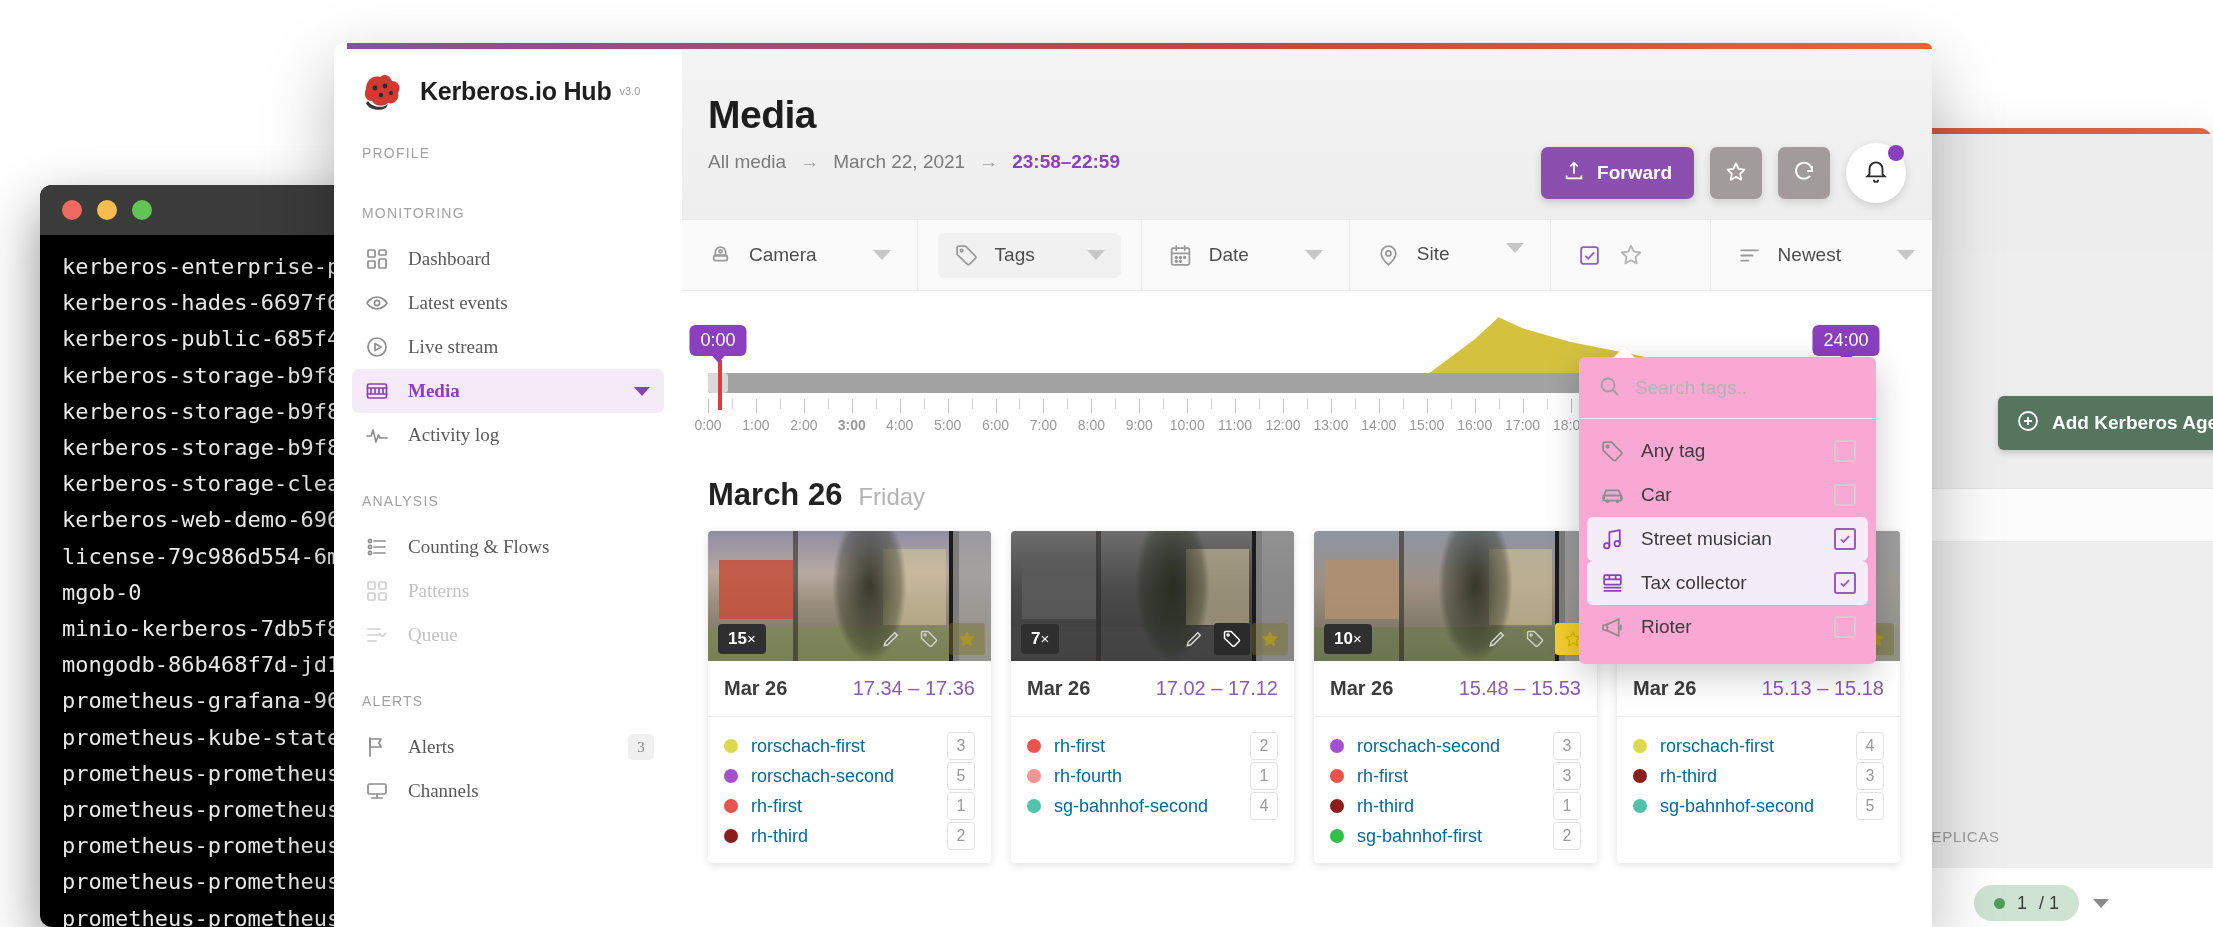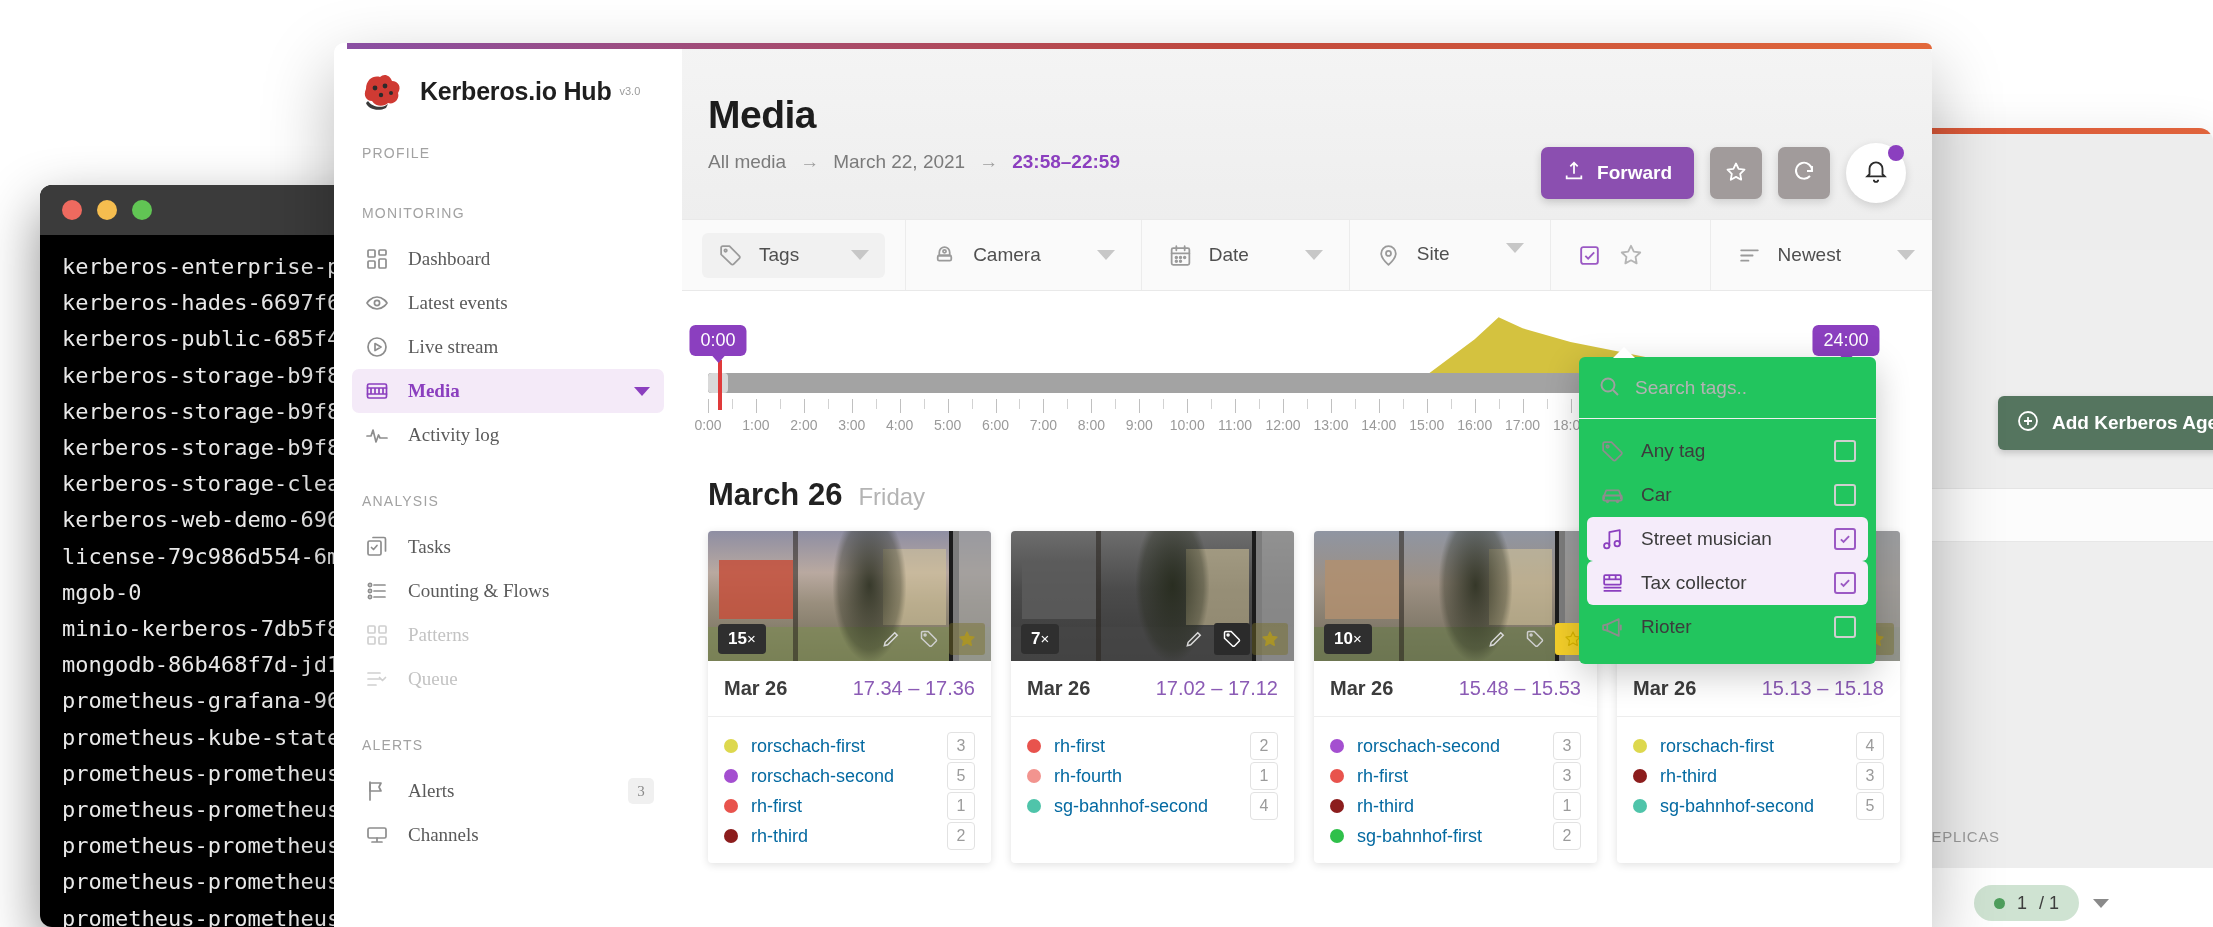--- a/index.html
+++ b/index.html
@@ -178,21 +178,21 @@
   .card-tags { padding:14px 16px 12px 16px; }
   .ct-row { display:flex; align-items:center; gap:13px; height:30px; }
   .ct-dot { width:14px;height:14px;border-radius:50%; flex:none; }
   .ct-name { font-size:18px; color:#0369a1; flex:1; }
   .ct-num { min-width:28px; height:28px; border:1px solid #e2e2e2; border-radius:4px;
      display:flex; align-items:center; justify-content:center; font-size:16px; color:#9b9b9b; }
 
   
   .tagdrop {
     position:absolute; left:897px; top:314px; width:297px;
-    background:#22c55e; border-radius:6px; box-shadow:0 10px 34px rgba(0,0,0,.22); z-index:40;
+    background:#f9a8d4; border-radius:6px; box-shadow:0 10px 34px rgba(0,0,0,.22); z-index:40;
   }
   .tagdrop:before { content:""; position:absolute; left:34px; top:-10px;
      border-left:11px solid transparent; border-right:11px solid transparent; border-bottom:11px solid #fff; }
   .td-search { height:62px; display:flex; align-items:center; gap:14px; padding:0 18px; border-bottom:1px solid #efefef; }
   .td-search input { border:none; outline:none; font-size:19px; color:#555; font-family:"Liberation Sans",sans-serif; width:100%; background:transparent; }
   .td-search input::placeholder { color:#b3b3b3; }
   .td-list { padding:10px 8px 15px 8px; }
   .td-item { display:flex; align-items:center; gap:16px; height:44px; border-radius:6px; padding:0 12px; }
   .td-item.sel { background:#f5ecfa; }
   .td-ic { width:26px; height:26px; display:flex; align-items:center; justify-content:center; color:#8d8d8d; flex:none; }
@@ -333,30 +333,20 @@
             </span>
             <span>Activity log</span>
           </div>
         </div>
 
       <div class="sec-label" style="margin-top:36px;">ANALYSIS</div>
       <div id="nav-analysis" style="margin-top:16px;">
           <div class="nav-item">
             <span class="nav-ic">
               <svg width="24" height="24" viewBox="0 0 24 24" stroke="currentColor" fill="none" stroke-width="1.7" stroke-linecap="round" stroke-linejoin="round">
-                <rect x="3" y="6" width="13" height="14" rx="1.5"></rect>
-                <path d="M8 2.5h11a1.5 1.5 0 0 1 1.5 1.5v12"></path>
-                <path d="M6.5 12.5l2 2 3.5-4"></path>
-              </svg>
-            </span>
-            <span>Tasks</span>
-          </div>
-          <div class="nav-item">
-            <span class="nav-ic">
-              <svg width="24" height="24" viewBox="0 0 24 24" stroke="currentColor" fill="none" stroke-width="1.7" stroke-linecap="round" stroke-linejoin="round">
                 <circle cx="5" cy="6" r="1.6"></circle>
                 <circle cx="5" cy="12" r="1.6"></circle>
                 <circle cx="5" cy="18" r="1.6"></circle>
                 <path d="M9 6h11M9 12h11M9 18h11"></path>
               </svg>
             </span>
             <span>Counting &amp; Flows</span>
           </div>
           <div class="nav-item dim">
             <span class="nav-ic">
@@ -447,42 +437,42 @@
                   <path d="M10 20a2 2 0 0 0 4 0"></path>
               </svg>
             </span>
             <span class="bell-dot"></span>
           </div>
         </div>
       </div>
 
       <div class="filterbar" id="filterbar">
           <div class="fb-cell" style="flex: 1 1 0px;">
-            <div style="display: flex; align-items: center; gap: 16px; background: rgb(241, 241, 241); border-radius: 6px; padding: 10px 16px; margin: 0px -6px;">
-              <span class="fb-ic">
-                <svg width="25" height="25" viewBox="0 0 24 24" stroke="currentColor" fill="none" stroke-width="1.7" stroke-linecap="round" stroke-linejoin="round">
-                  <path d="M3 11V4.5A1.5 1.5 0 0 1 4.5 3H11l9.5 9.5a1.6 1.6 0 0 1 0 2.3L15 20.3a1.6 1.6 0 0 1-2.3 0z"></path>
-                  <circle cx="7.3" cy="7.3" r="1.2"></circle>
-                </svg>
-              </span>
-              <span class="lbl">Tags</span>
-              <span class="fb-caret" style="margin-left:36px"></span>
-            </div>
-          </div>
-          <div class="fb-cell" style="flex: 1 1 0px;">
             <div style="display: flex; align-items: center; gap: 16px;">
               <span class="fb-ic">
                 <svg width="25" height="25" viewBox="0 0 24 24" stroke="currentColor" fill="none" stroke-width="1.7" stroke-linecap="round" stroke-linejoin="round">
                   <path d="M7 9a5 5 0 0 1 10 0v3H7z"></path>
                   <rect x="5.5" y="12" width="13" height="5" rx="1.5"></rect>
                   <circle cx="12" cy="8" r="1.5"></circle>
                 </svg>
               </span>
               <span class="lbl">Camera</span>
               <span class="fb-caret" style="margin-left:40px"></span>
+            </div>
+          </div>
+          <div class="fb-cell" style="flex: 1 1 0px;">
+            <div style="display: flex; align-items: center; gap: 16px; background: rgb(241, 241, 241); border-radius: 6px; padding: 10px 16px; margin: 0px -6px;">
+              <span class="fb-ic">
+                <svg width="25" height="25" viewBox="0 0 24 24" stroke="currentColor" fill="none" stroke-width="1.7" stroke-linecap="round" stroke-linejoin="round">
+                  <path d="M3 11V4.5A1.5 1.5 0 0 1 4.5 3H11l9.5 9.5a1.6 1.6 0 0 1 0 2.3L15 20.3a1.6 1.6 0 0 1-2.3 0z"></path>
+                  <circle cx="7.3" cy="7.3" r="1.2"></circle>
+                </svg>
+              </span>
+              <span class="lbl">Tags</span>
+              <span class="fb-caret" style="margin-left:36px"></span>
             </div>
           </div>
           <div class="fb-cell" style="flex: 1 1 0px;">
             <div style="display: flex; align-items: center; gap: 16px;">
               <span class="fb-ic">
                 <svg width="25" height="25" viewBox="0 0 24 24" stroke="currentColor" fill="none" stroke-width="1.7" stroke-linecap="round" stroke-linejoin="round">
                   <rect x="3.5" y="5" width="17" height="16" rx="1.5"></rect>
                   <path d="M3.5 10h17M8 3v4M16 3v4"></path>
                   <circle cx="8" cy="14" r=".8" fill="currentColor"></circle>
                   <circle cx="12" cy="14" r=".8" fill="currentColor"></circle>
@@ -550,21 +540,21 @@
             <span class="tl-tick" style="left: 2.08333%;"></span>
             <span class="tl-tlabel" style="left: 0%;">0:00</span>
             <span class="tl-tick maj" style="left: 4.16667%;"></span>
             <span class="tl-tick" style="left: 6.25%;"></span>
             <span class="tl-tlabel" style="left: 4.16667%;">1:00</span>
             <span class="tl-tick maj" style="left: 8.33333%;"></span>
             <span class="tl-tick" style="left: 10.4167%;"></span>
             <span class="tl-tlabel" style="left: 8.33333%;">2:00</span>
             <span class="tl-tick maj" style="left: 12.5%;"></span>
             <span class="tl-tick" style="left: 14.5833%;"></span>
-            <span class="tl-tlabel" style="left: 12.5%;">3:00</span>
+            <span class="tl-tlabel" style="left: 12.5%; font-weight: bold;">3:00</span>
             <span class="tl-tick maj" style="left: 16.6667%;"></span>
             <span class="tl-tick" style="left: 18.75%;"></span>
             <span class="tl-tlabel" style="left: 16.6667%;">4:00</span>
             <span class="tl-tick maj" style="left: 20.8333%;"></span>
             <span class="tl-tick" style="left: 22.9167%;"></span>
             <span class="tl-tlabel" style="left: 20.8333%;">5:00</span>
             <span class="tl-tick maj" style="left: 25%;"></span>
             <span class="tl-tick" style="left: 27.0833%;"></span>
             <span class="tl-tlabel" style="left: 25%;">6:00</span>
             <span class="tl-tick maj" style="left: 29.1667%;"></span>

